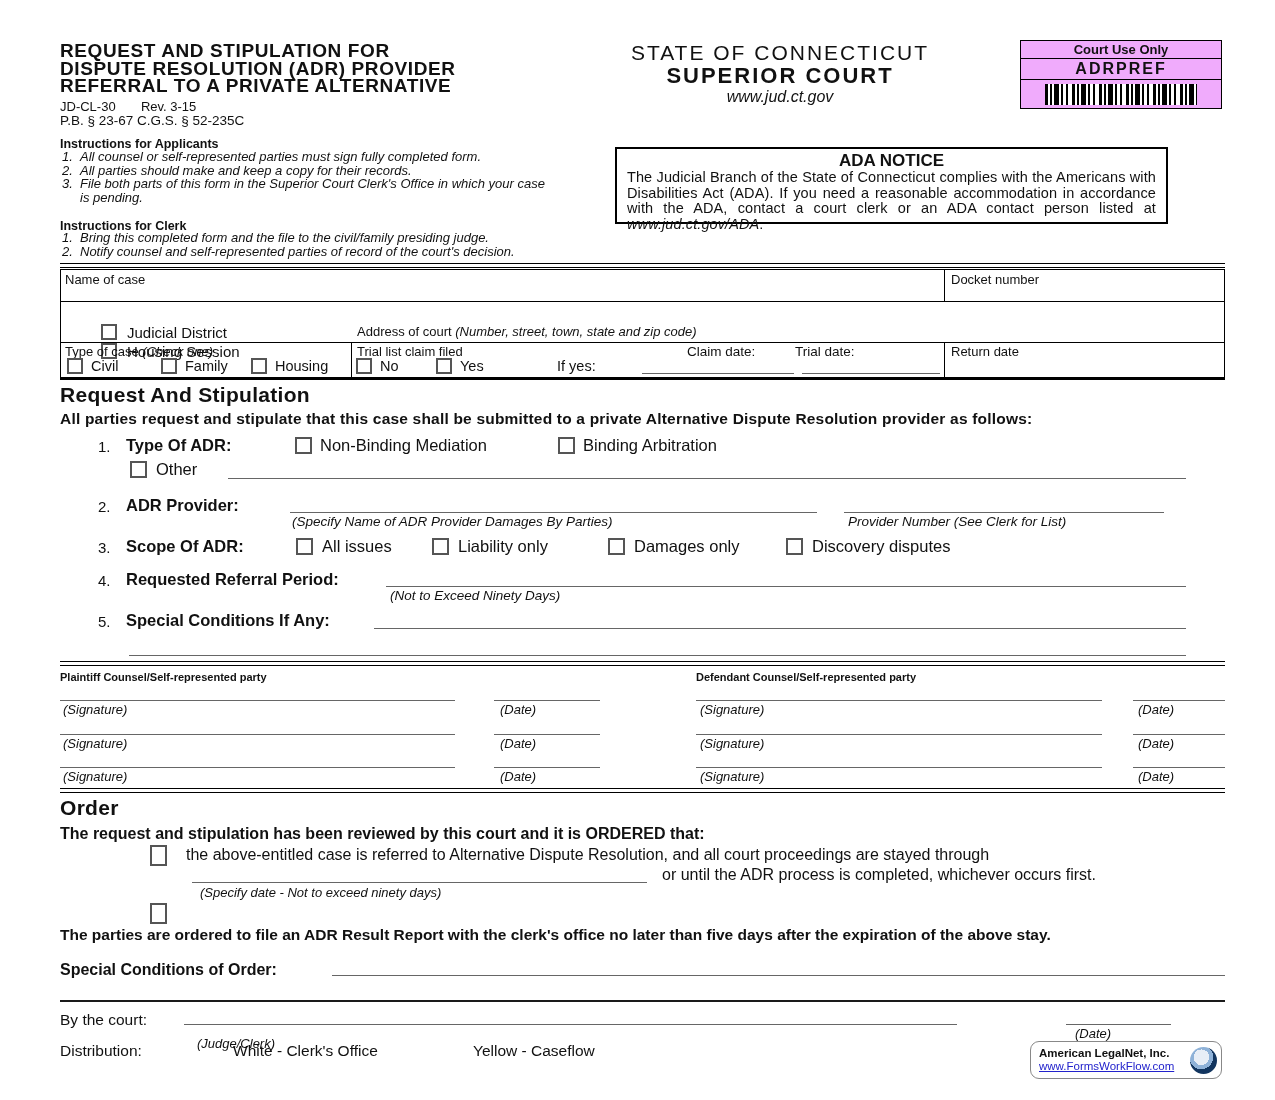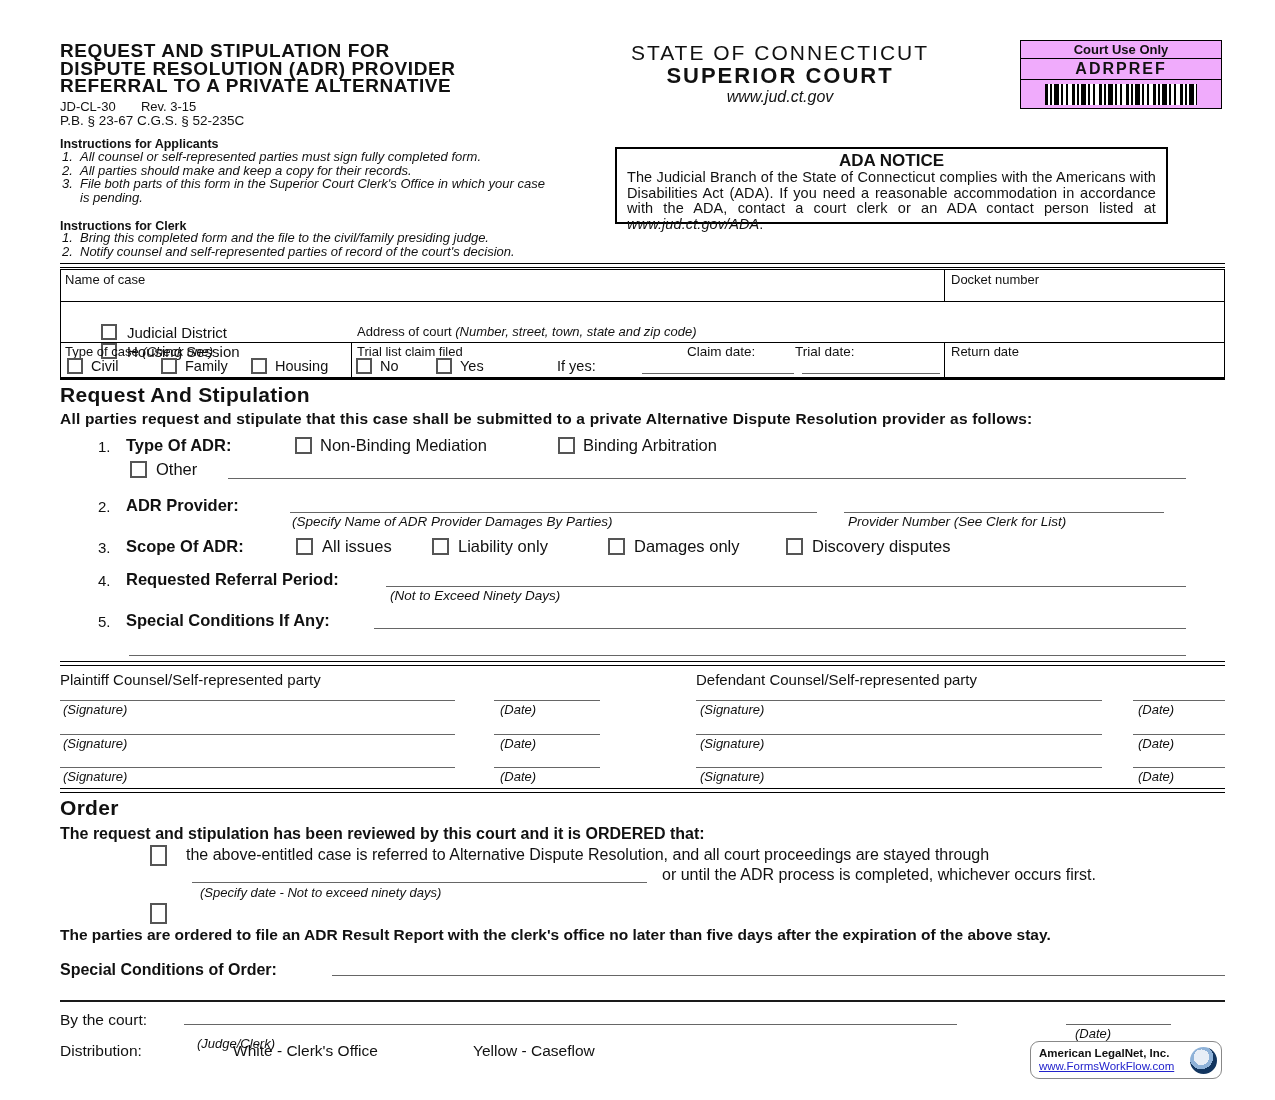--- a/index.html
+++ b/index.html
@@ -43,21 +43,21 @@
   .tcell{position:relative;box-sizing:border-box;}
   .tcell + .tcell{border-left:1.5px solid #000;}
   .tlab{position:absolute;font-size:13px;white-space:nowrap;}
   .cblab{position:absolute;font-size:15px;white-space:nowrap;}
   
   .sec-head{font-size:21px;font-weight:700;letter-spacing:.3px;}
   .num{font-size:15px;}
   .itm-lab{font-size:16.5px;font-weight:700;white-space:nowrap;}
   .opt{font-size:16.5px;white-space:nowrap;}
   .cap{font-size:13.5px;font-style:italic;white-space:nowrap;}
-  .sig-head{font-size:15px;font-weight:400;white-space:nowrap;}
+  .sig-head{font-size:11px;font-weight:700;white-space:nowrap;}
   .sig-lab{font-size:13px;font-style:italic;white-space:nowrap;}
   .ord-txt{font-size:16px;white-space:nowrap;}
   .ftr{font-size:15.5px;white-space:nowrap;}
   .legalnet{left:1030px;top:1041px;width:192px;height:38px;border:1.5px solid #888;border-radius:9px;
             box-sizing:border-box;display:flex;align-items:center;padding:2px 4px 2px 8px;background:#fff;}
   .ln-name{font-size:11.5px;font-weight:700;white-space:nowrap;line-height:13px;}
   .ln-url{font-size:11.5px;color:#2222cc;text-decoration:underline;white-space:nowrap;line-height:13px;}
   .globe{width:27px;height:27px;border-radius:50%;flex:none;margin-left:2px;
          background:radial-gradient(circle at 42% 38%, #e8eef6 0 34%, #8fb2d8 34% 52%, #12355f 52% 100%);}
 </style>

